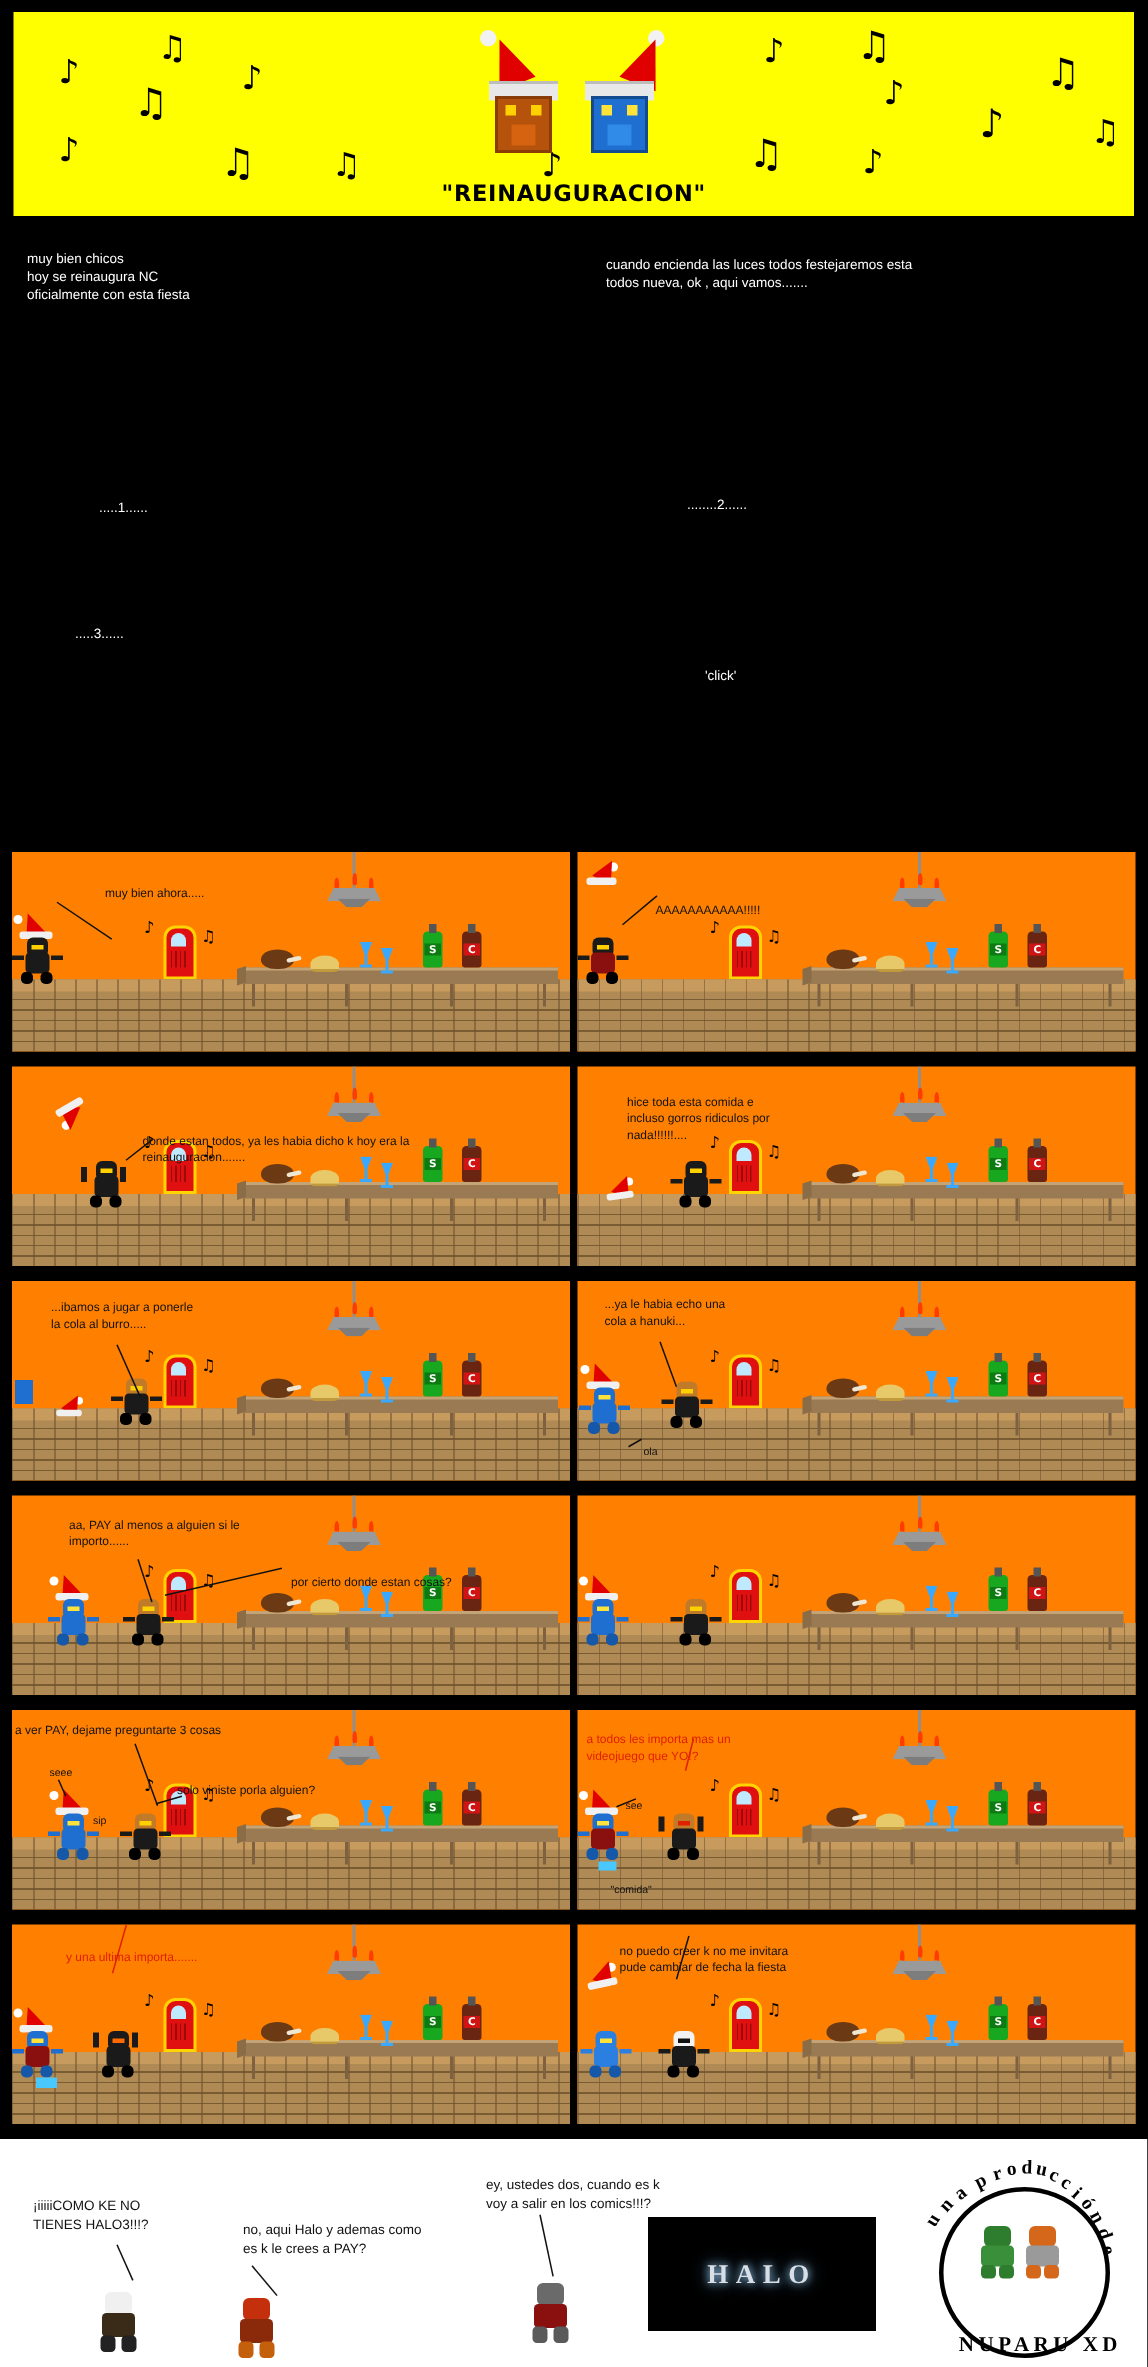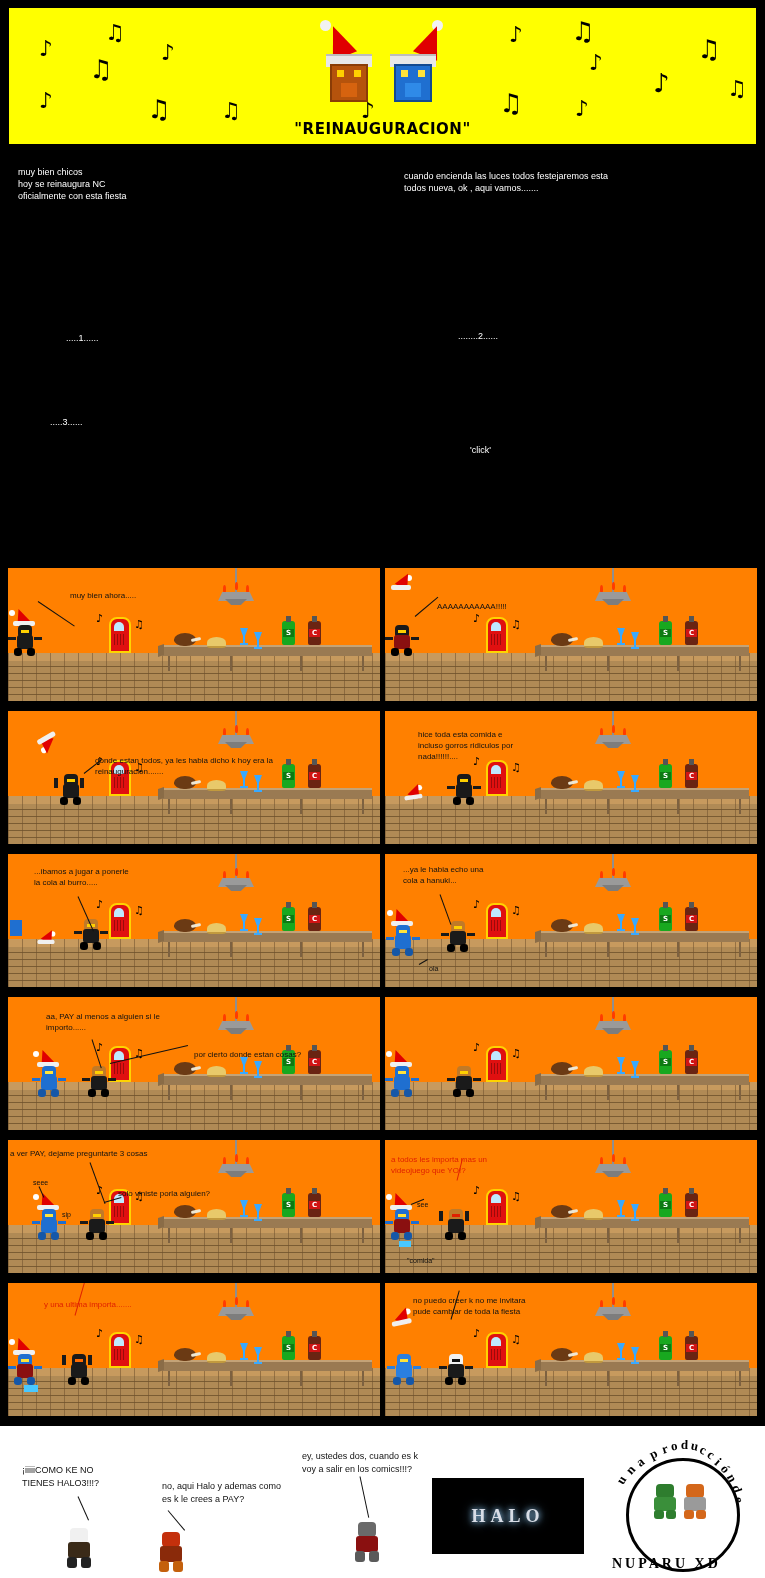--- a/index.html
+++ b/index.html
@@ -136,21 +136,21 @@
   .halo{position:absolute;left:432px;top:1478px;width:152px;height:76px;background:#000;
         display:flex;align-items:center;justify-content:center;}
   .halotxt{color:#d8dde6;font-size:18px;letter-spacing:5px;font-weight:bold;
            font-family:"Liberation Serif",serif;text-shadow:0 0 6px #9fd8ff,0 0 12px #4f7fa8;}
   .logo{position:absolute;left:612px;top:1436px;width:136px;height:138px;}
   .logocircle{position:absolute;left:14px;top:22px;width:108px;height:108px;border:3px solid #000;
               border-radius:50%;background:#fff;}
   .arcword{position:absolute;left:0;top:0;width:136px;height:60px;}
   .arcword span{position:absolute;font-size:13px;font-weight:bold;color:#000;
                 font-family:"Liberation Serif",serif;transform-origin:center center;}
-  .logoname{position:absolute;left:0;bottom:2px;width:136px;text-align:left;font-size:14px;
+  .logoname{position:absolute;left:0;bottom:2px;width:136px;text-align:right;font-size:14px;
             letter-spacing:3px;font-weight:bold;color:#000;font-family:"Liberation Serif",serif;}
   .lchar{position:absolute;top:48px;width:26px;height:36px;}
   .lchar .h{position:absolute;left:4px;top:0;width:18px;height:14px;border-radius:4px;}
   .lchar .b{position:absolute;left:2px;top:13px;width:22px;height:14px;border-radius:3px;}
   .lchar .f{position:absolute;top:26px;width:10px;height:9px;border-radius:3px;}
 </style>
 </head>
 <body>
 
 <div class="page">
@@ -1072,33 +1072,33 @@
             <div class="ceyes" style="background:#111;"></div>
           </div>
         <div class="cbody" style="background:#1a1a1a;"></div>
         <div class="carm l" style="background:#1a1a1a;"></div>
           <div class="carm r" style="background:#1a1a1a;"></div>
         <div class="cleg l"></div>
           <div class="cleg r"></div>
       </div>
       <div class="leader" style="left:66px;top:36px;width:30px;transform:rotate(-74deg);"></div>
       <div class="bubbletxt" style="left:28px;top:12px;">no puedo creer k no me invitara
-pude cambiar de toda la fiesta</div>
+pude cambiar de fecha la fiesta</div>
     </div>
 
   </div>
 
   <div class="footer">
     <div class="ftext" style="left:22px;top:38px;">¡iiiiiCOMO KE NO
 TIENES HALO3!!!?</div>
     <div class="leader" style="left:78px;top:70px;width:26px;transform:rotate(66deg);"></div>
     <div class="ftext" style="left:162px;top:54px;">no, aqui Halo y ademas como
 es k le crees a PAY?</div>
     <div class="leader" style="left:168px;top:84px;width:26px;transform:rotate(50deg);"></div>
-    <div class="ftext" style="left:302px;top:24px;">ey, ustedes dos, cuando es k
+    <div class="ftext" style="left:324px;top:24px;">ey, ustedes dos, cuando es k
 voy a salir en los comics!!!?</div>
     <div class="leader" style="left:360px;top:50px;width:42px;transform:rotate(78deg);"></div>
 
     <div class="fchar" style="left:64px;top:102px;">
       <div class="fhead" style="background:#f0f0f0;"></div>
       <div class="fbody" style="background:#3a2a18;"></div>
       <div class="fleg l"></div>
         <div class="fleg r"></div>
     </div>
     <div class="fchar" style="left:156px;top:106px;">

